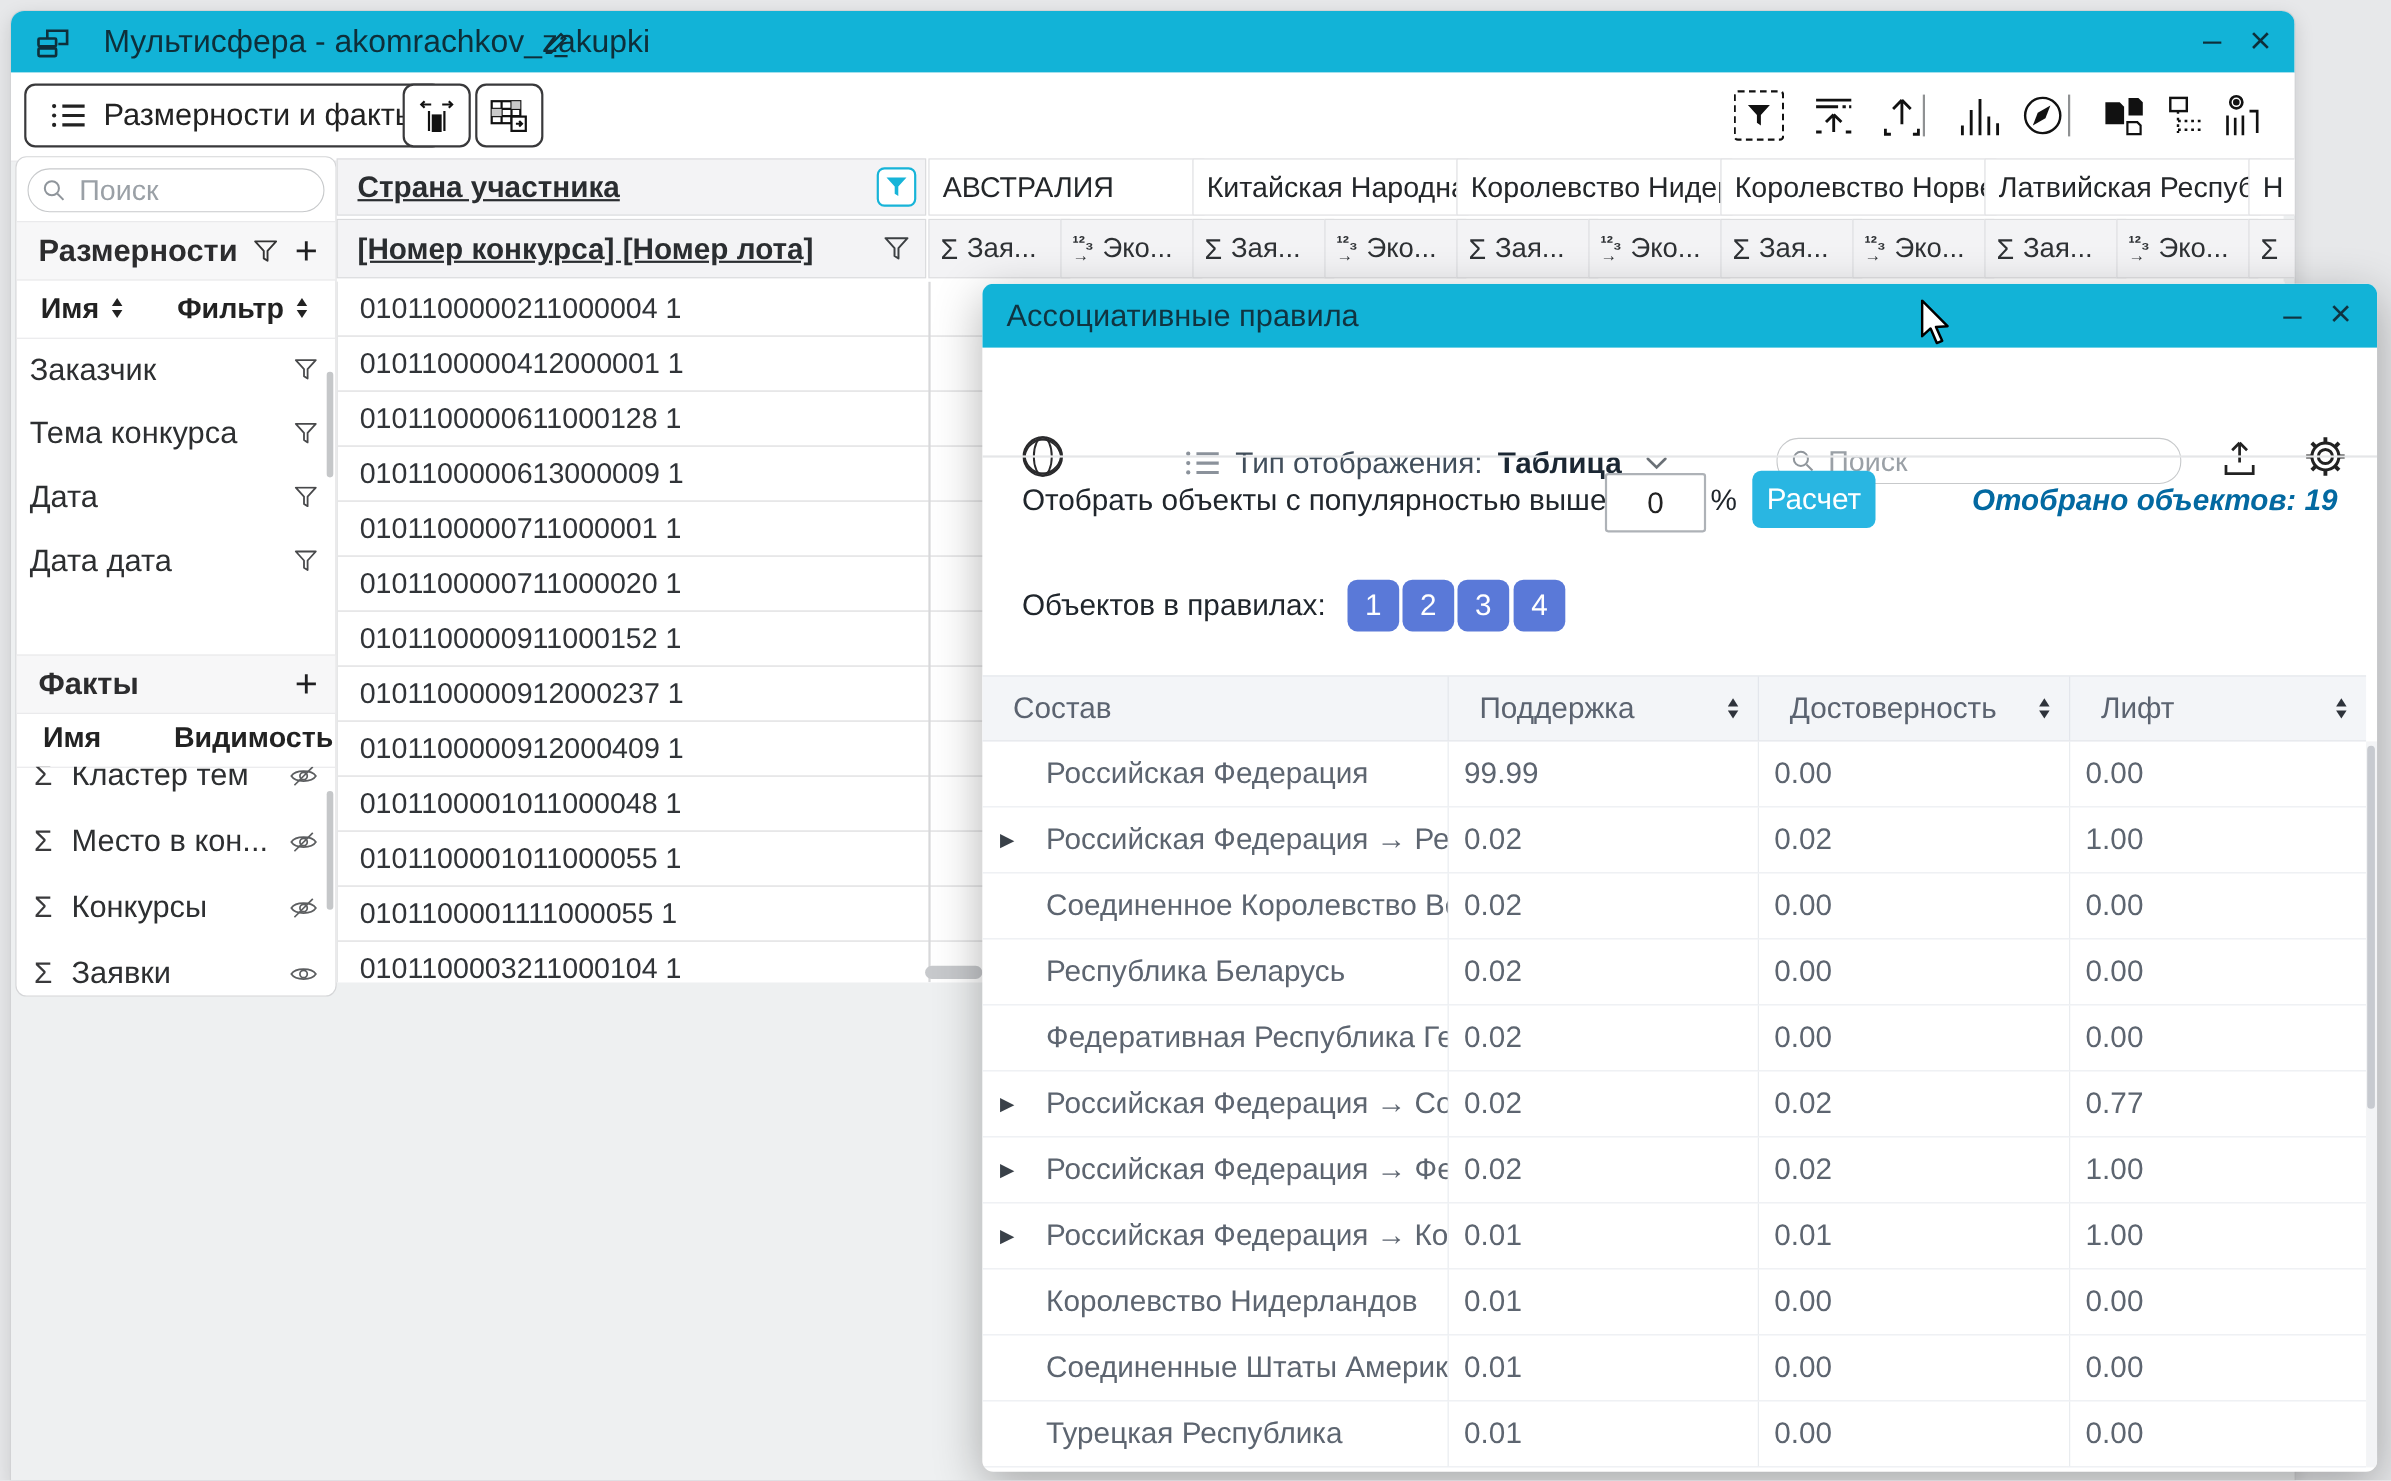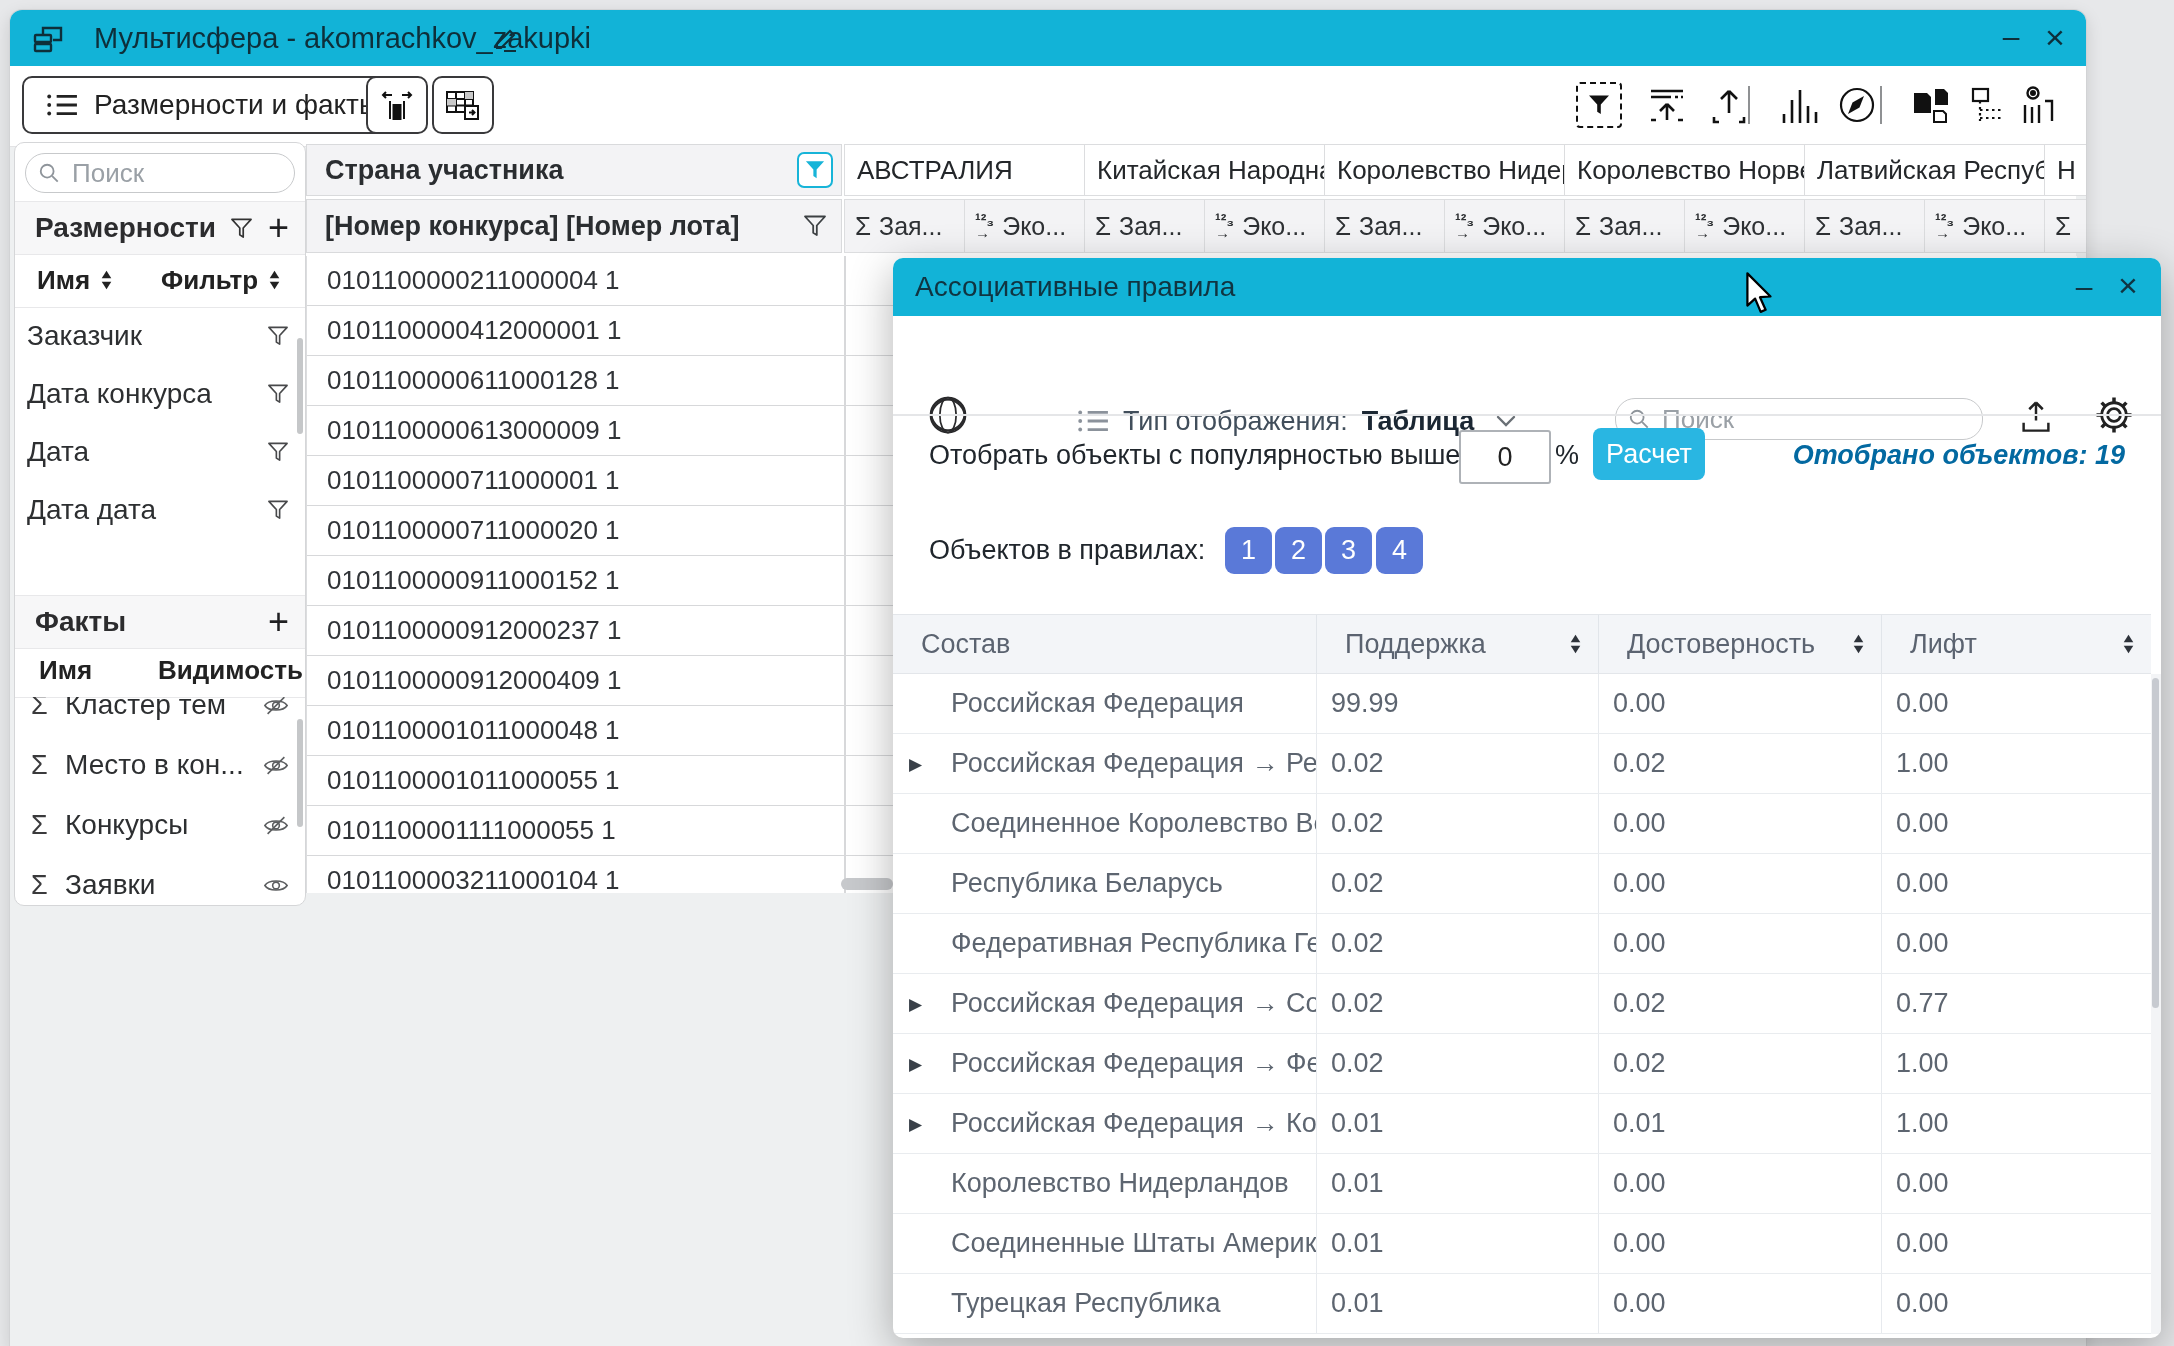--- a/index.html
+++ b/index.html
@@ -35,21 +35,21 @@
   .lprow{position:absolute;left:0;width:100%;height:58px;display:flex;align-items:center;font-size:28px;color:#2d2f31;}
   .lprow .lbl{margin-left:12px;}
   .lprow .ficon{margin-left:auto;margin-right:16px;color:#48494b;}
   .factrow{position:absolute;left:0;width:100%;height:60px;display:flex;align-items:center;font-size:28px;color:#2d2f31;}
   .factrow .sg{margin-left:16px;width:34px;font-size:27px;font-weight:500;color:#3a3a3c;}
   .factrow .eye{margin-left:auto;margin-right:16px;color:#5c5e60;}
   .sbthumb{position:absolute;width:6px;background:#c5c7c9;border-radius:3px;}
   
   .ptable{position:absolute;left:296px;top:132px;width:1770px;height:751px;background:#fff;}
   .corner{position:absolute;left:0;width:534px;background:#f3f3f5;border:1px solid #d9dadc;display:flex;align-items:center;
-    font-size:27px;font-weight:600;color:#2a2d30;}
+    font-size:27px;font-weight:600;color:#2a2d30;text-decoration:underline;}
   .ccell{position:absolute;top:2px;height:50px;background:#fff;border:1px solid #dcdddf;display:flex;align-items:center;
     padding-left:12px;font-size:26px;color:#24272a;white-space:nowrap;overflow:hidden;}
   .subcell{position:absolute;top:57px;height:52px;background:#f3f3f5;border:1px solid #dcdddf;display:flex;align-items:center;
     gap:8px;padding-left:10px;font-size:25px;color:#2e3134;white-space:nowrap;overflow:hidden;}
   .subcell .sg{font-size:26px;font-weight:500;}
   .n123{display:inline-flex;flex-direction:column;align-items:flex-start;line-height:1;color:#2e3134;flex:none;}
   .n123 .t{font-size:17px;font-weight:600;}
   .n123 .a{font-size:15px;margin-top:-4px;}
   .dataarea{position:absolute;left:0;top:114px;width:1770px;height:637px;background:#fff;border-left:1px solid #dcdddf;overflow:hidden;}
   .mrow{position:absolute;left:0;width:1770px;height:50px;border-bottom:1.5px solid #d7d8da;display:flex;align-items:center;
@@ -287,21 +287,21 @@
 
       <div class="lprow" style="top:164px">
         <span class="lbl">Заказчик</span>
         <span class="ficon">
             <svg width="22" height="20">
               <use href="#i-funnel"></use>
             </svg>
           </span>
       </div>
       <div class="lprow" style="top:222px">
-        <span class="lbl">Дата конкурса</span>
+        <span class="lbl">Тема конкурса</span>
         <span class="ficon">
             <svg width="22" height="20">
               <use href="#i-funnel"></use>
             </svg>
           </span>
       </div>
       <div class="lprow" style="top:280px">
         <span class="lbl">Дата</span>
         <span class="ficon">
             <svg width="22" height="20">

